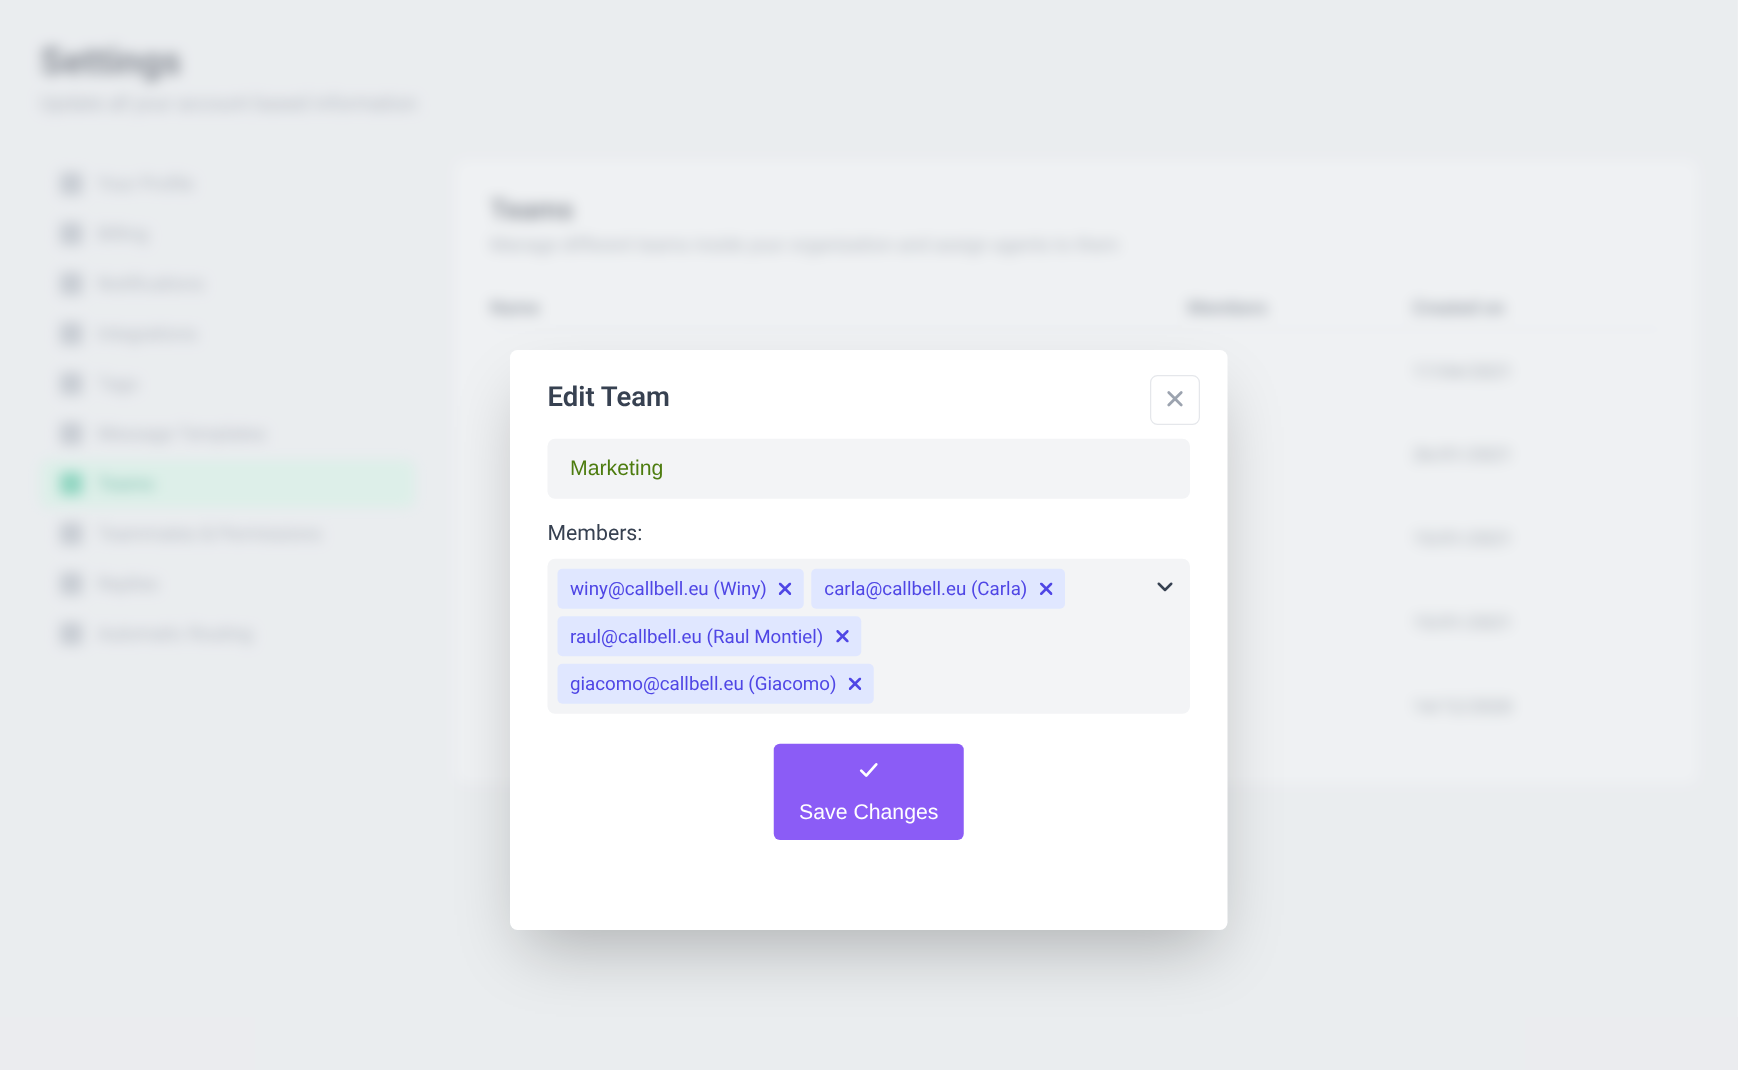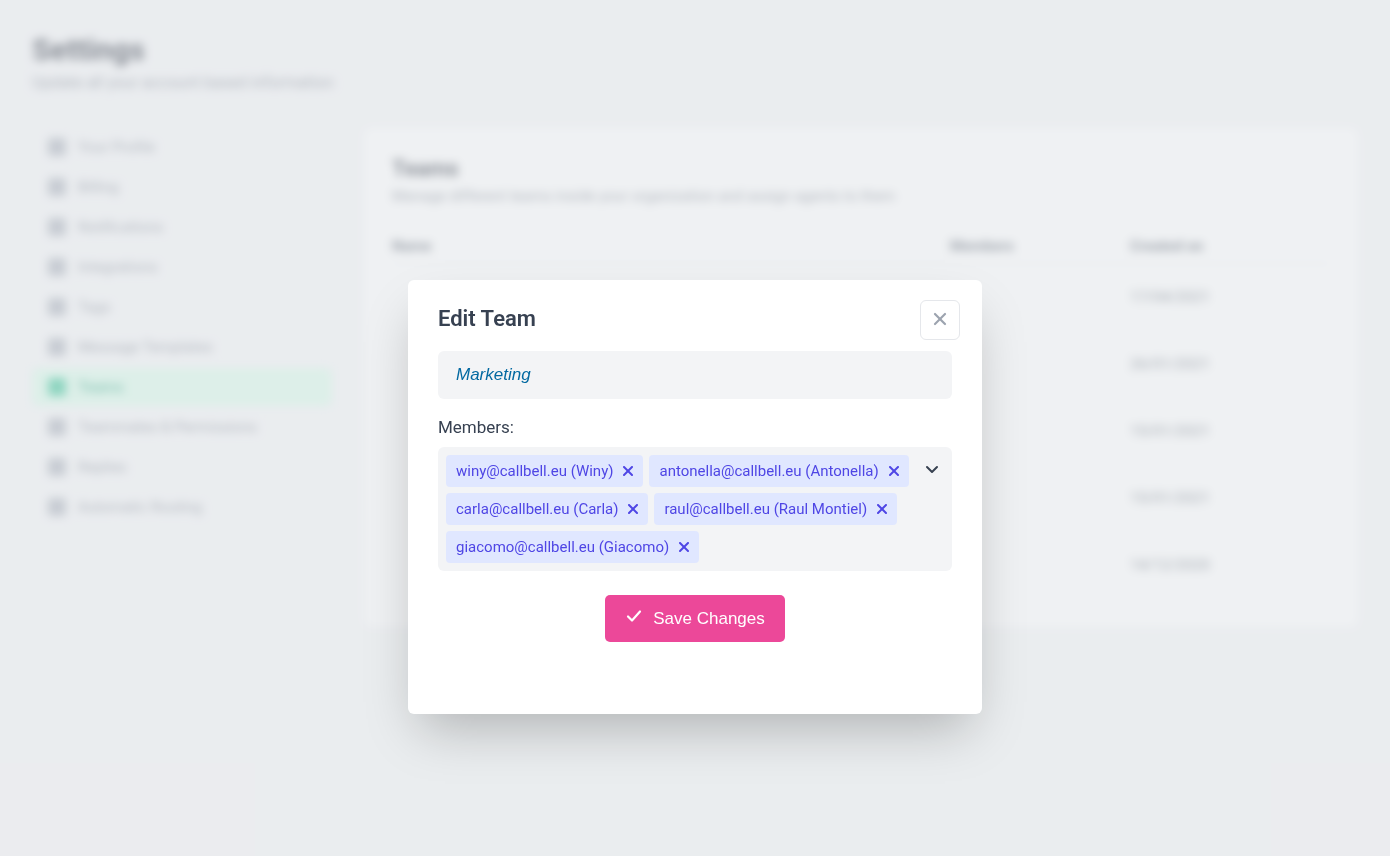--- a/index.html
+++ b/index.html
@@ -140,24 +140,23 @@
       color: #374151;
       margin-bottom: 10px;
     }
     .text-input {
       width: 100%;
       background: #f3f4f6;
       border: none;
       border-radius: 6px;
       padding: 14px 18px;
       font-size: 17px;
-      color: #0369a1;
+      color: #4d7c0f;
       margin-bottom: 18px;
       outline: none;
-      font-style: italic;
     }
     .members-container {
       background: #f3f4f6;
       border-radius: 6px;
       padding: 8px;
       display: flex;
       flex-wrap: wrap;
       gap: 6px;
       position: relative;
       padding-right: 36px;
@@ -185,28 +184,29 @@
       color: #4f46e5;
       cursor: pointer;
       font-weight: 700;
       display: inline-flex;
     }
     .chip-remove svg { width: 10px; height: 10px; }
     .save-btn {
       display: flex;
       align-items: center;
       gap: 10px;
-      background: #ec4899;
+      background: #8b5cf6;
       color: #fff;
       border: none;
       border-radius: 5px;
       padding: 12px 20px;
       font-size: 17px;
       cursor: pointer;
       margin: 0 auto;
+      flex-direction: column;
     }
     .save-btn svg { width: 18px; height: 18px; }
   </style>
 </head>
 <body>
 
 <div class="background">
   <h1 class="page-title">Settings</h1>
   <p class="page-subtitle">Update all your account based information</p>
 
@@ -307,29 +307,20 @@
 
     <div class="field-label">Members:</div>
     <div class="members-container">
       <span class="dropdown-arrow">
         <svg viewBox="0 0 16 16" fill="none" stroke="currentColor" stroke-width="2" stroke-linecap="round" stroke-linejoin="round">
             <polyline points="3,6 8,11 13,6"></polyline>
           </svg>
       </span>
       <span class="chip">
           <span>winy@callbell.eu (Winy)</span>
-          <span class="chip-remove">
-            <svg viewBox="0 0 10 10" stroke="currentColor" stroke-width="2" stroke-linecap="round">
-              <line x1="1" y1="1" x2="9" y2="9"></line>
-              <line x1="9" y1="1" x2="1" y2="9"></line>
-            </svg>
-          </span>
-        </span>
-      <span class="chip">
-          <span>antonella@callbell.eu (Antonella)</span>
           <span class="chip-remove">
             <svg viewBox="0 0 10 10" stroke="currentColor" stroke-width="2" stroke-linecap="round">
               <line x1="1" y1="1" x2="9" y2="9"></line>
               <line x1="9" y1="1" x2="1" y2="9"></line>
             </svg>
           </span>
         </span>
       <span class="chip">
           <span>carla@callbell.eu (Carla)</span>
           <span class="chip-remove">

